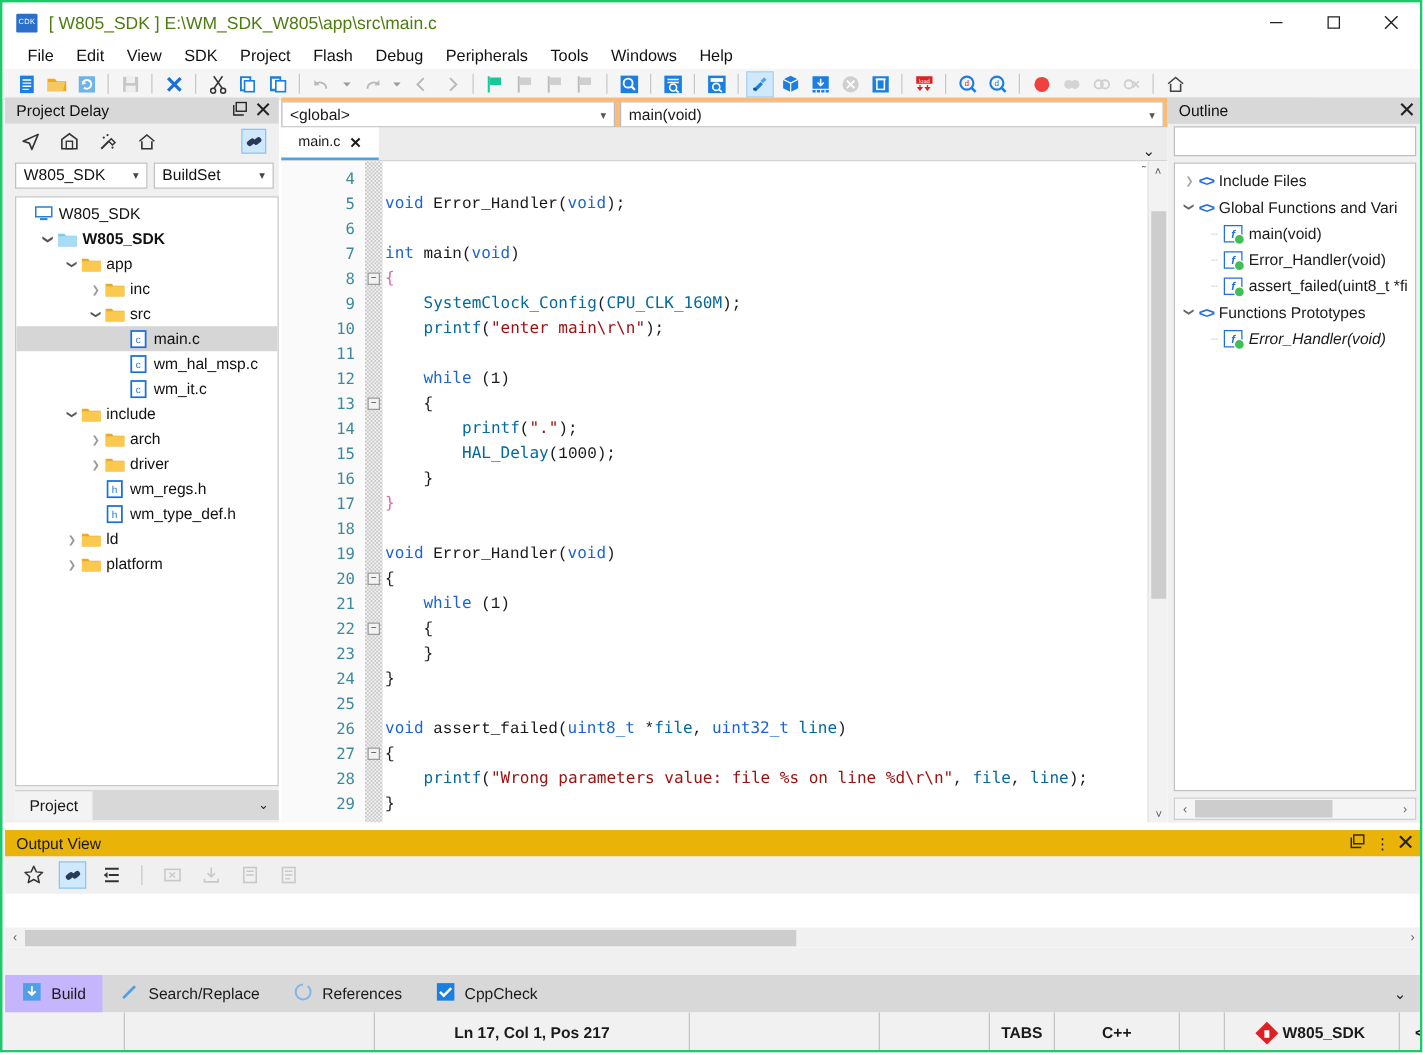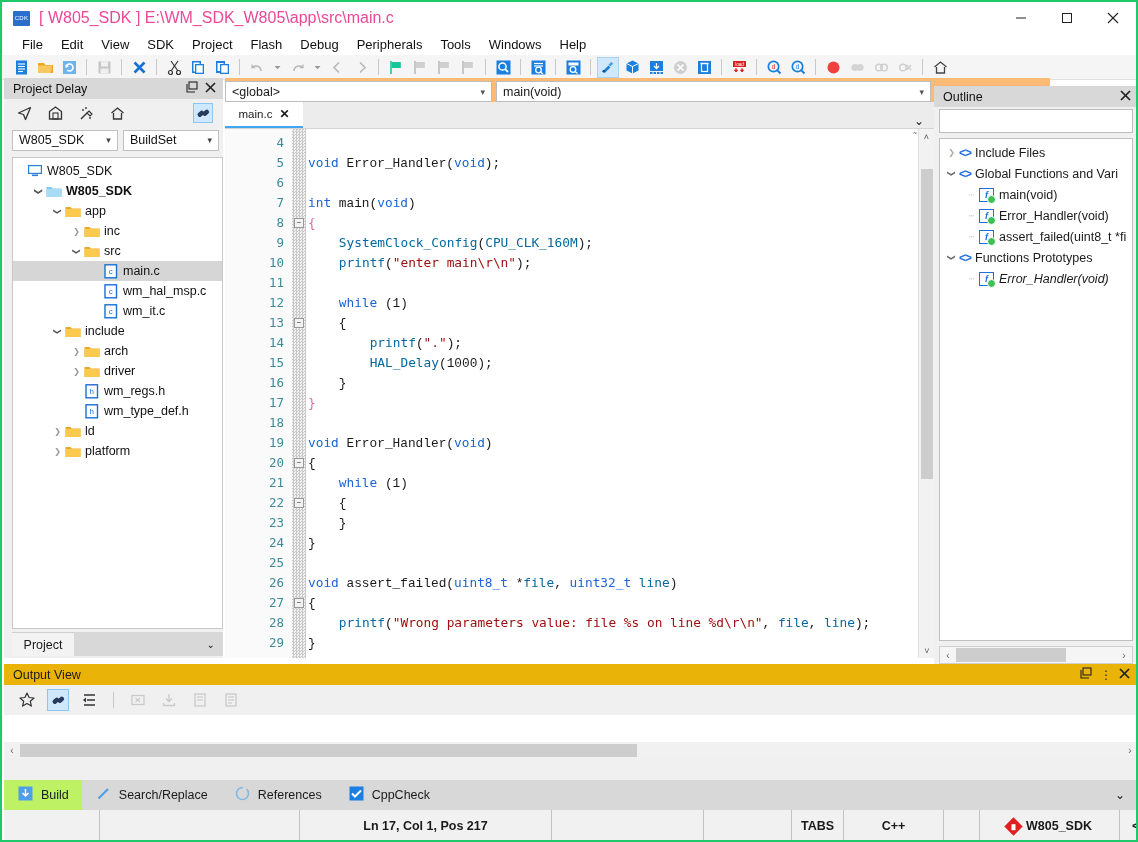--- a/index.html
+++ b/index.html
@@ -26,21 +26,21 @@
     position: absolute; left: 0; top: 0; width: 1134px; height: 32px;
     background: #ffffff;
     display: flex; align-items: center;
   }
   .title-icon {
     width: 17px; height: 15px; margin-left: 11px; margin-right: 9px;
     background: #2a6fc9; border-radius: 1px;
     color: #fff; font-size: 6px; line-height: 15px; text-align: center;
     font-family: "Liberation Sans", sans-serif; letter-spacing: 0.3px;
   }
-  .title-text { font-size: 16px; color: #ec4899; }
+  .title-text { font-size: 14px; color: #4d7c0f; }
   .win-btns { margin-left: auto; display: flex; height: 32px; }
   .win-btn {
     width: 46px; height: 32px; display: flex; align-items: center; justify-content: center;
     color: #222;
   }
 
   
   .menubar {
     position: absolute; left: 0; top: 32px; width: 1134px; height: 21px;
     background: #ffffff; display: flex; align-items: center; padding-left: 11px;
@@ -166,21 +166,20 @@
   .sb-arrow {
     height: 16px; display: flex; align-items: center; justify-content: center;
     font-size: 9px; color: #555;
   }
   .sb-thumb { position: absolute; left: 2px; width: 12px; background: #cdcdcd; }
 
   
   .outline {
     position: absolute; left: 932px; top: 76px; width: 204px; height: 580px;
     background: #f0f0f0;
-    margin-top: 8px;
   }
   .ol-filter {
     position: absolute; left: 5px; top: 23px; width: 194px; height: 24px;
     background: #fff; border: 1px solid #bdbdbd;
   }
   .ol-tree {
     position: absolute; left: 5px; top: 52px; width: 194px; height: 503px;
     background: #fff; border: 1px solid #c0c0c0; overflow: hidden; padding-top: 3px;
   }
   .onode { height: 21px; display: flex; align-items: center; font-size: 12.5px; white-space: nowrap; }
@@ -235,21 +234,21 @@
 
   
   .bottomtabs {
     position: absolute; left: 2px; top: 778px; width: 1134px; height: 30px;
     background: #d8d8d8; display: flex; align-items: center;
   }
   .btab {
     height: 30px; display: flex; align-items: center; gap: 7px;
     padding: 0 13px; font-size: 12.5px;
   }
-  .btab.active { background: #bef264; }
+  .btab.active { background: #c4b5fd; }
   .bt-chev { margin-left: auto; margin-right: 13px; font-size: 12px; }
 
   
   .statusbar {
     position: absolute; left: 2px; top: 808px; width: 1134px; height: 32px;
     background: #f1f1f1; display: flex; align-items: stretch;
     font-size: 12.5px;
   }
   .scell {
     border-right: 1px solid #c4c4c4; display: flex; align-items: center;

